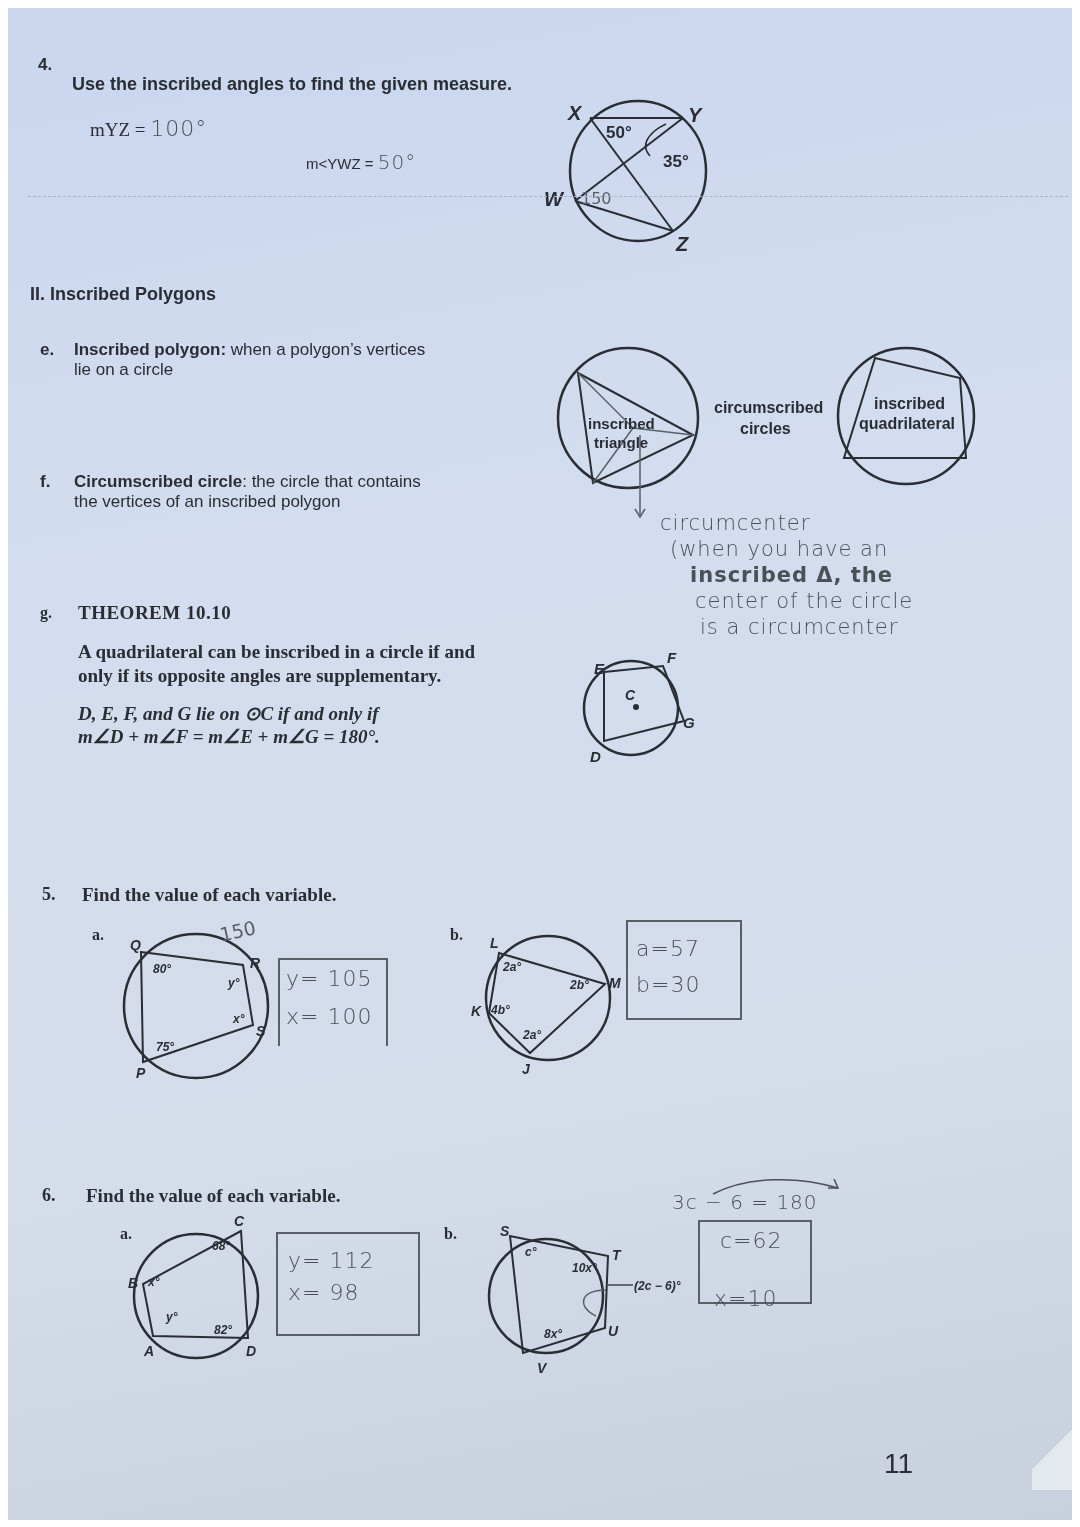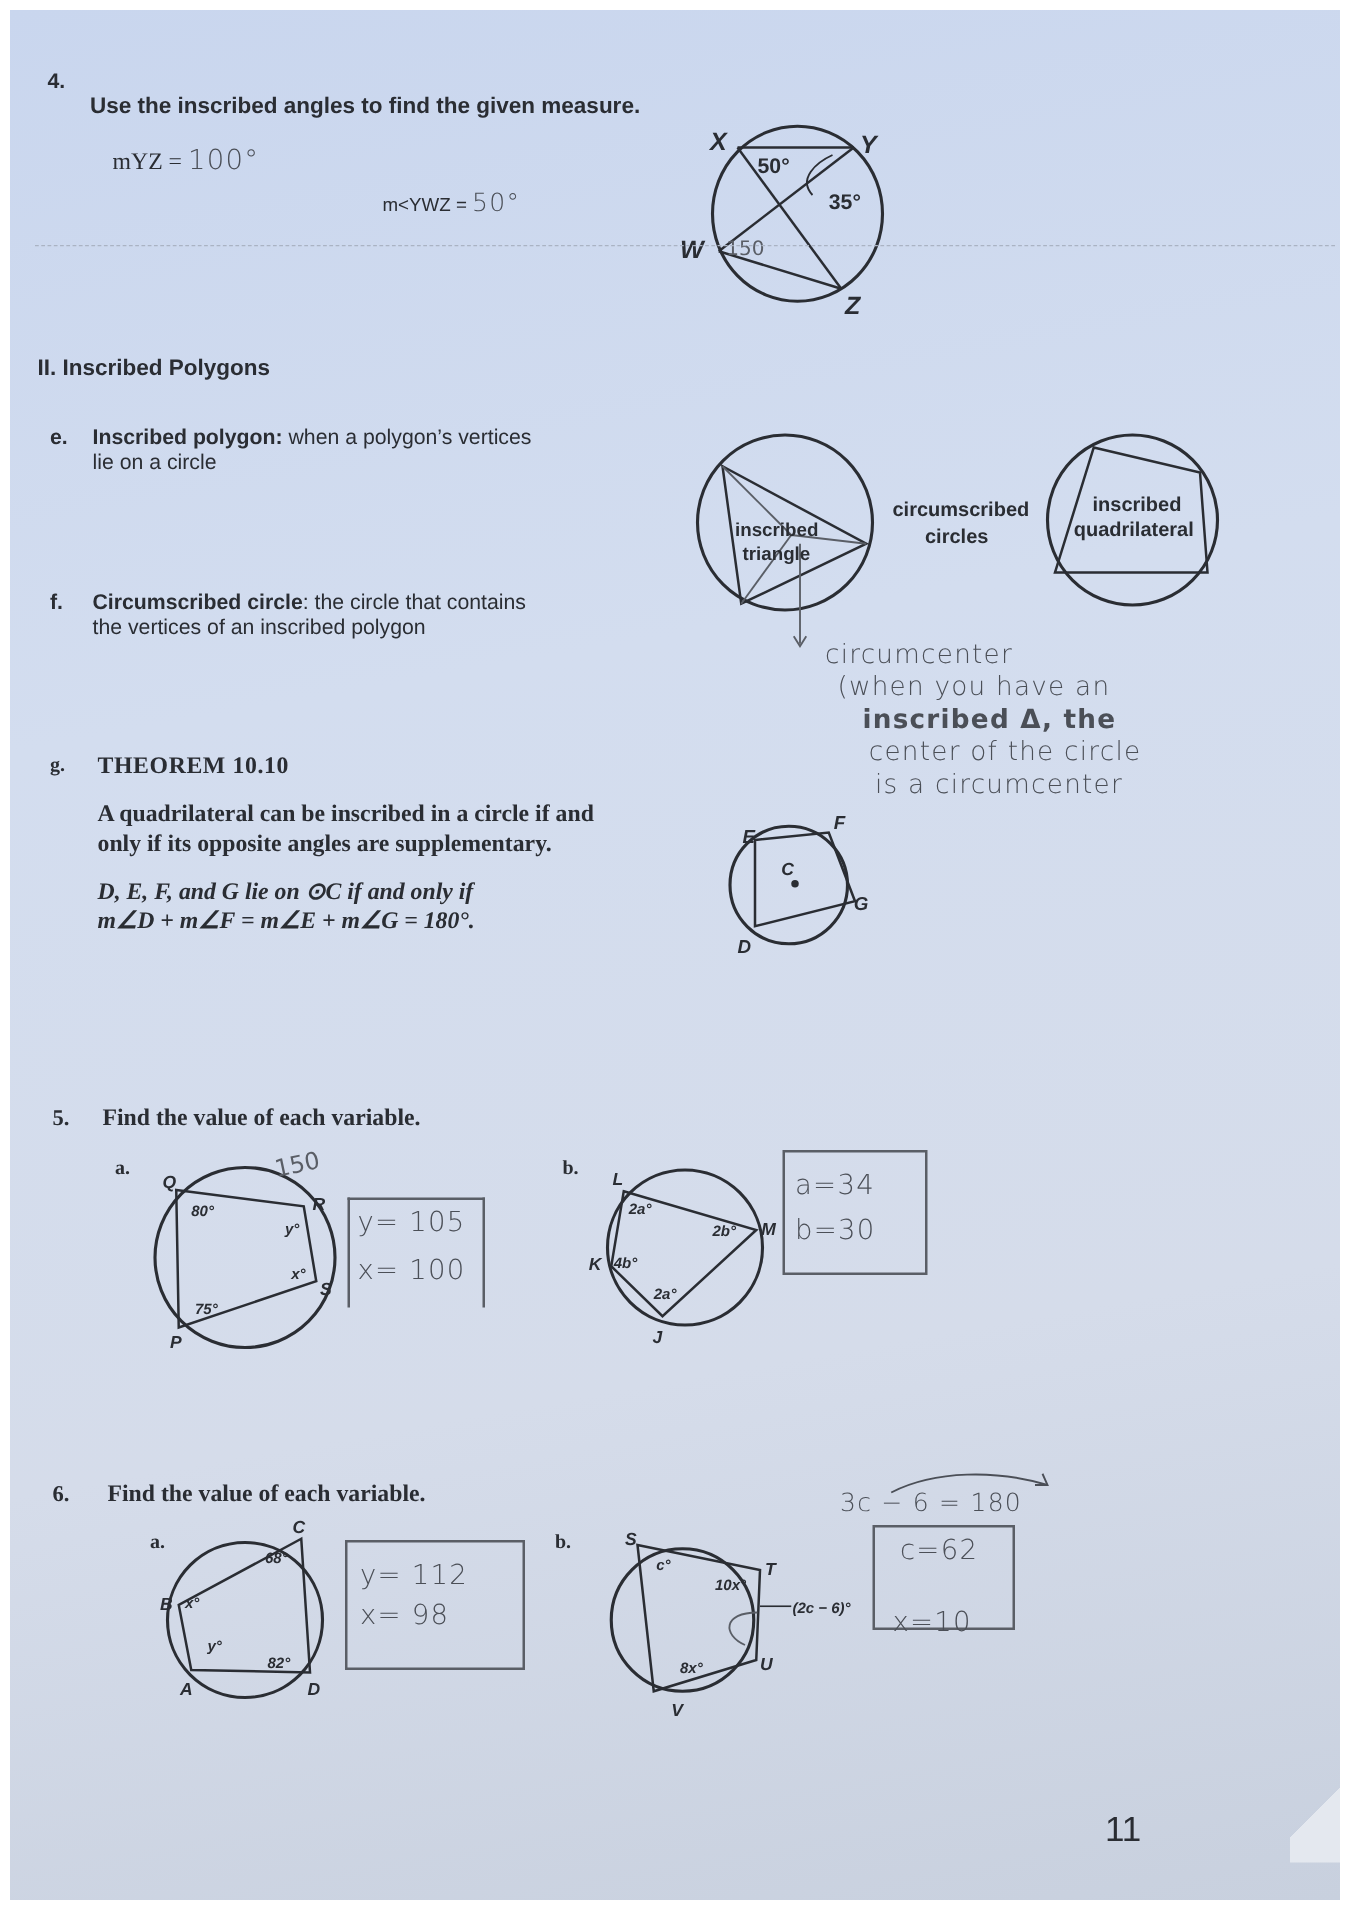--- a/index.html
+++ b/index.html
@@ -157,21 +157,21 @@
     <text class="diag-label" x="27" y="20" font-size="14">L</text>
     <text class="diag-label" x="146" y="60" font-size="14">M</text>
     <text class="diag-label" x="8" y="88" font-size="14">K</text>
     <text class="diag-label" x="59" y="146" font-size="14">J</text>
     <text class="diag-label" x="40" y="43" font-size="12">2a°</text>
     <text class="diag-label" x="107" y="61" font-size="12">2b°</text>
     <text class="diag-label" x="28" y="86" font-size="12">4b°</text>
     <text class="diag-label" x="60" y="111" font-size="12">2a°</text>
   </svg>
   <div class="answer-box" style="left:618px; top:912px; width:112px; height:96px;">
-    <div class="hand" style="position:absolute; left:8px; top:14px; font-size:22px;">a=34</div>
+    <div class="hand" style="position:absolute; left:8px; top:14px; font-size:22px;">a=57</div>
     <div class="hand" style="position:absolute; left:8px; top:50px; font-size:22px;">b=30</div>
   </div>
 
   <div class="abs serif bold" style="left:34px; top:1177px; font-size:18px;">6.</div>
   <div class="abs serif bold" style="left:78px; top:1177px; font-size:19px;">Find the value of each variable.</div>
 
   <div class="abs serif bold" style="left:112px; top:1217px; font-size:16px;">a.</div>
   <svg style="left:110px; top:1218px;" width="160" height="140">
     <circle cx="78" cy="70" r="62" fill="none" stroke="#2a2d33" stroke-width="2.5"></circle>
     <polygon points="123,5 25,58 35,110 130,112" fill="none" stroke="#2a2d33" stroke-width="2"></polygon>

